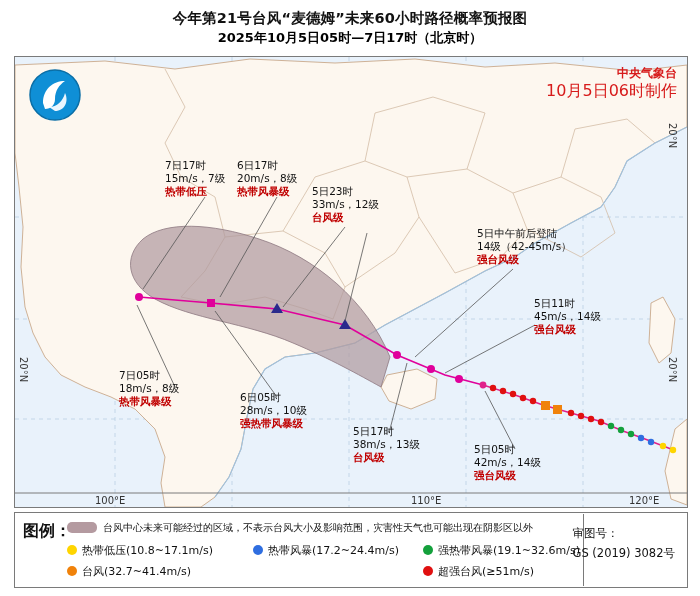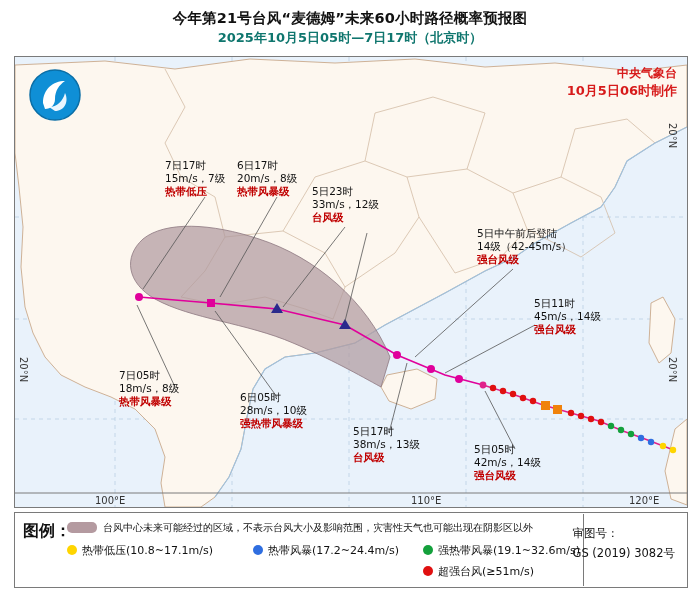--- a/index.html
+++ b/index.html
@@ -1,32 +1,32 @@
 <!DOCTYPE html>
 <html><head>
 <meta charset="utf-8">
 <style>
   html,body{margin:0;padding:0;}
   body{width:700px;height:596px;background:#ffffff;font-family:"DejaVu Sans","Liberation Sans",sans-serif;overflow:hidden;}
   #root{position:relative;width:612px;height:596px;}
 
   .title-block{position:absolute;left:0;top:8px;width:700px;text-align:center;}
   .title1{font-size:14.5px;font-weight:bold;color:#111;letter-spacing:0.2px;line-height:20px;}
-  .title2{font-size:13px;font-weight:bold;color:#0f766e;line-height:20px;}
+  .title2{font-size:13px;font-weight:bold;color:#000000;line-height:20px;}
 
   .map-frame{position:absolute;left:14px;top:56px;width:672px;height:450px;border:1px solid #7a7a7a;background:#eaf3fb;overflow:hidden;}
 
   .svgwrap{position:absolute;left:0;top:0;width:672px;height:450px;}
 
   
   .logo{position:absolute;left:14px;top:12px;width:52px;height:52px;}
 
   .agency{position:absolute;right:10px;top:8px;text-align:right;line-height:17px;}
   .agency .a1{font-size:12px;font-weight:bold;color:#d71b1b;}
-  .agency .a2{font-size:13px;font-weight:bold;color:#d71b1b;text-align:center;}
+  .agency .a2{font-size:16px;font-weight:normal;color:#d71b1b;text-align:center;}
 
   
   .callout{position:absolute;font-size:10.5px;color:#111;line-height:13px;white-space:nowrap;text-align:left;}
   .c-red{color:#c00000;font-weight:bold;}
 
   
   .legend{position:absolute;left:14px;top:512px;width:672px;height:74px;border:1px solid #7a7a7a;background:#fff;}
   .legend-title{position:absolute;left:8px;top:8px;font-size:16px;font-weight:bold;color:#111;}
   .legend-note{position:absolute;left:52px;top:8px;font-size:10px;color:#111;}
   .lg-swatch{position:absolute;left:52px;top:9px;width:30px;height:11px;background:#b49aa0;border-radius:5px;}
@@ -237,20 +237,23 @@
 
     <div class="lg-row" style="left:52px;top:30px;">
       <span class="dot" style="background:#ffd500"></span><span>热带低压(10.8~17.1m/s)</span>
     </div>
     <div class="lg-row" style="left:238px;top:30px;">
       <span class="dot" style="background:#2f6ee0"></span><span>热带风暴(17.2~24.4m/s)</span>
     </div>
     <div class="lg-row" style="left:408px;top:30px;">
       <span class="dot" style="background:#14a03c"></span><span>强热带风暴(19.1~32.6m/s)</span>
     </div>
+    <div class="lg-row" style="left:52px;top:51px;">
+      <span class="dot" style="background:#f0820a"></span><span>台风(32.7~41.4m/s)</span>
+    </div>
     <div class="lg-row" style="left:408px;top:51px;">
       <span class="dot" style="background:#e01010"></span><span>超强台风(≥51m/s)</span>
     </div>
 
     <div class="vline"></div>
     <div class="approve">
       <div>审图号：</div>
       <div>GS (2019) 3082号</div>
     </div>
   </div>

